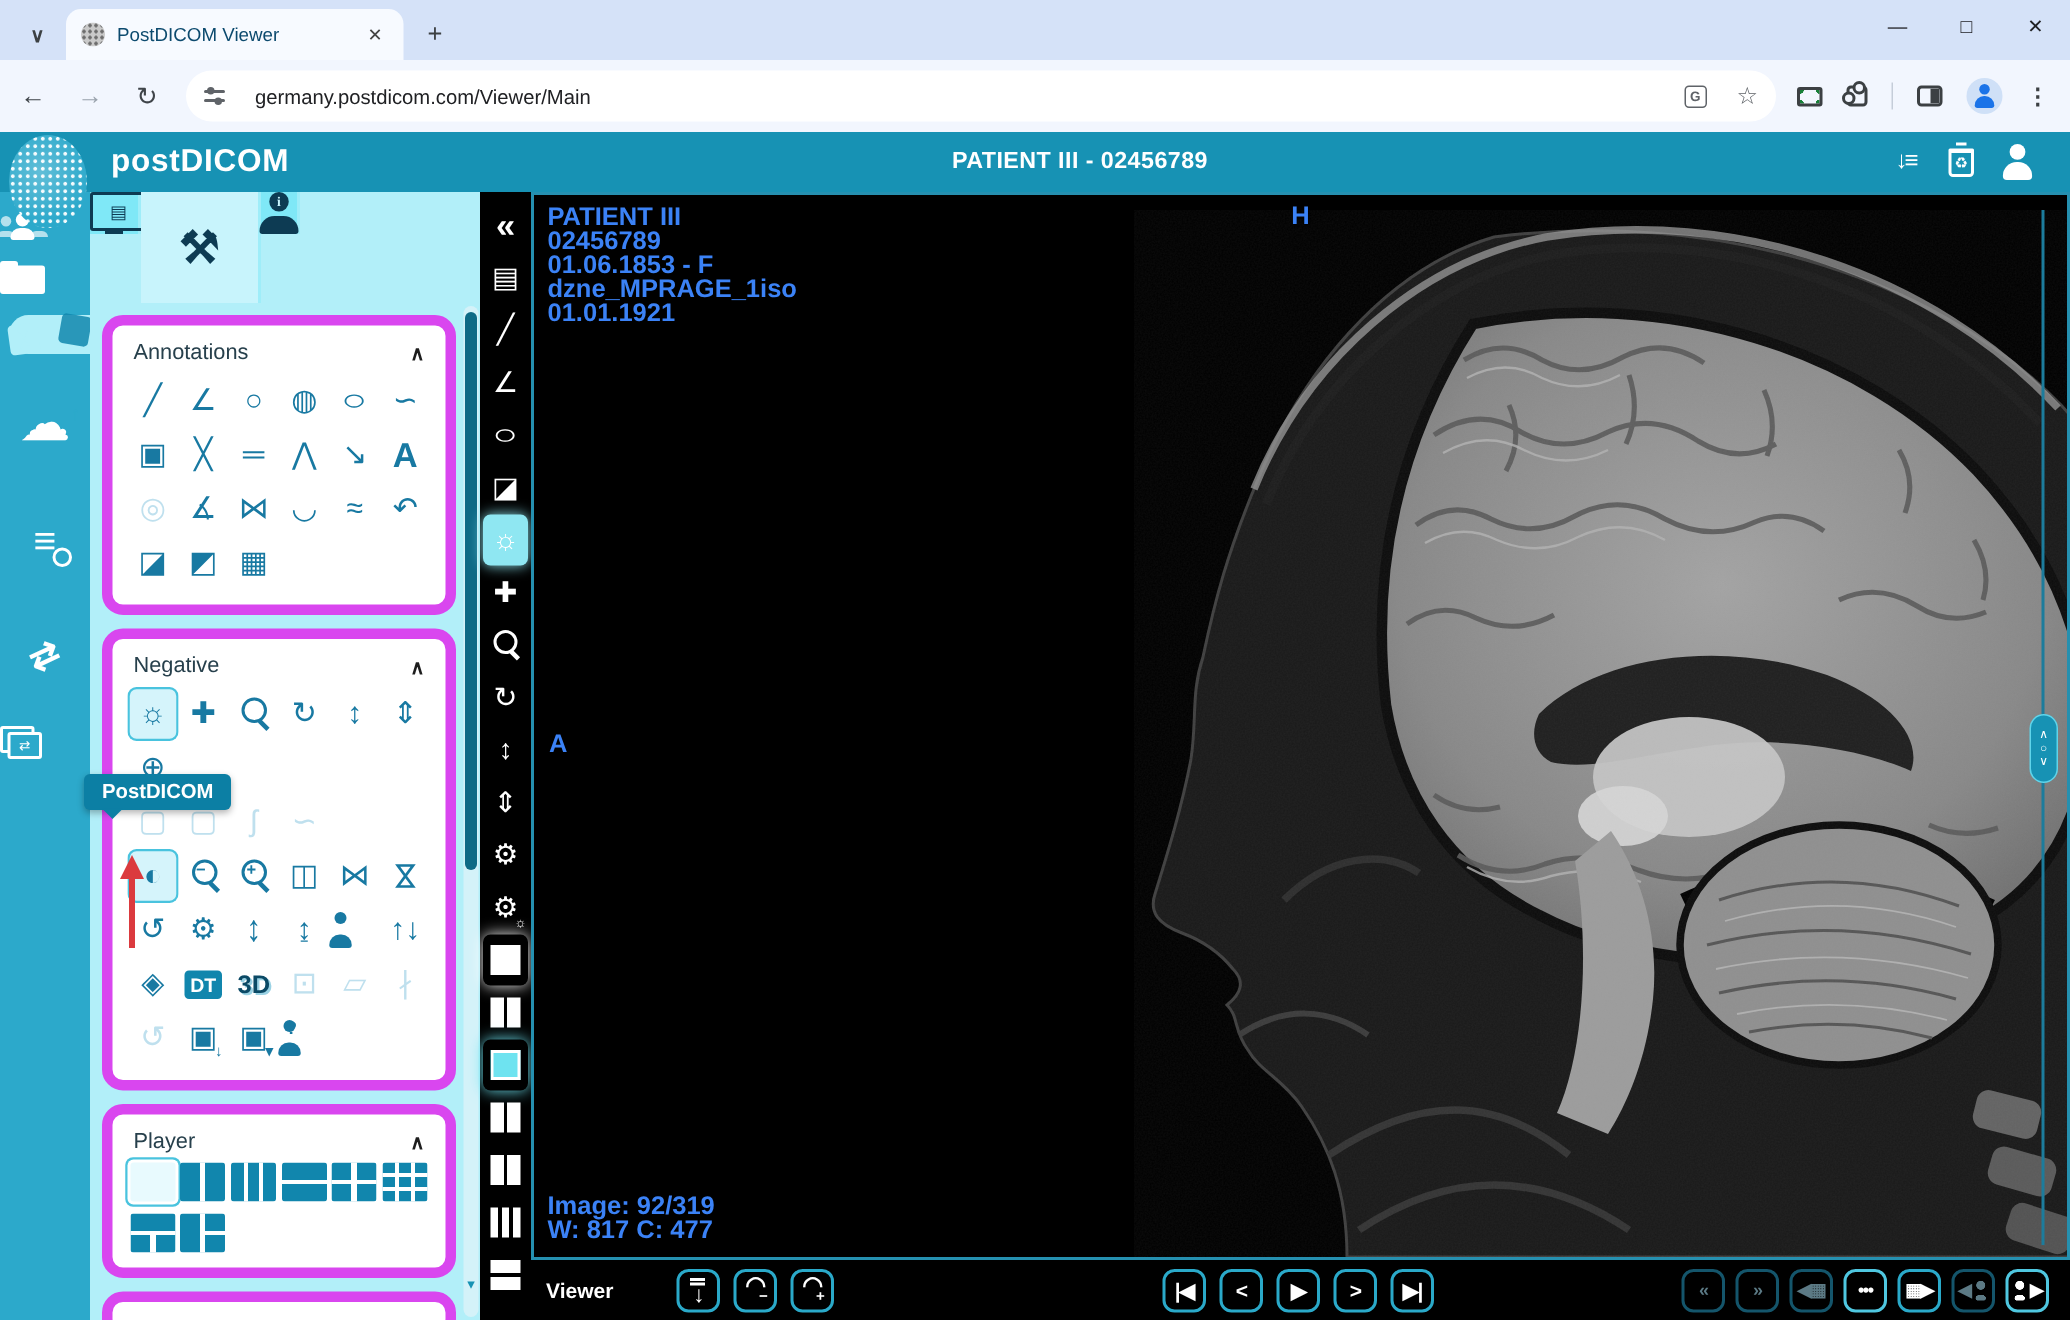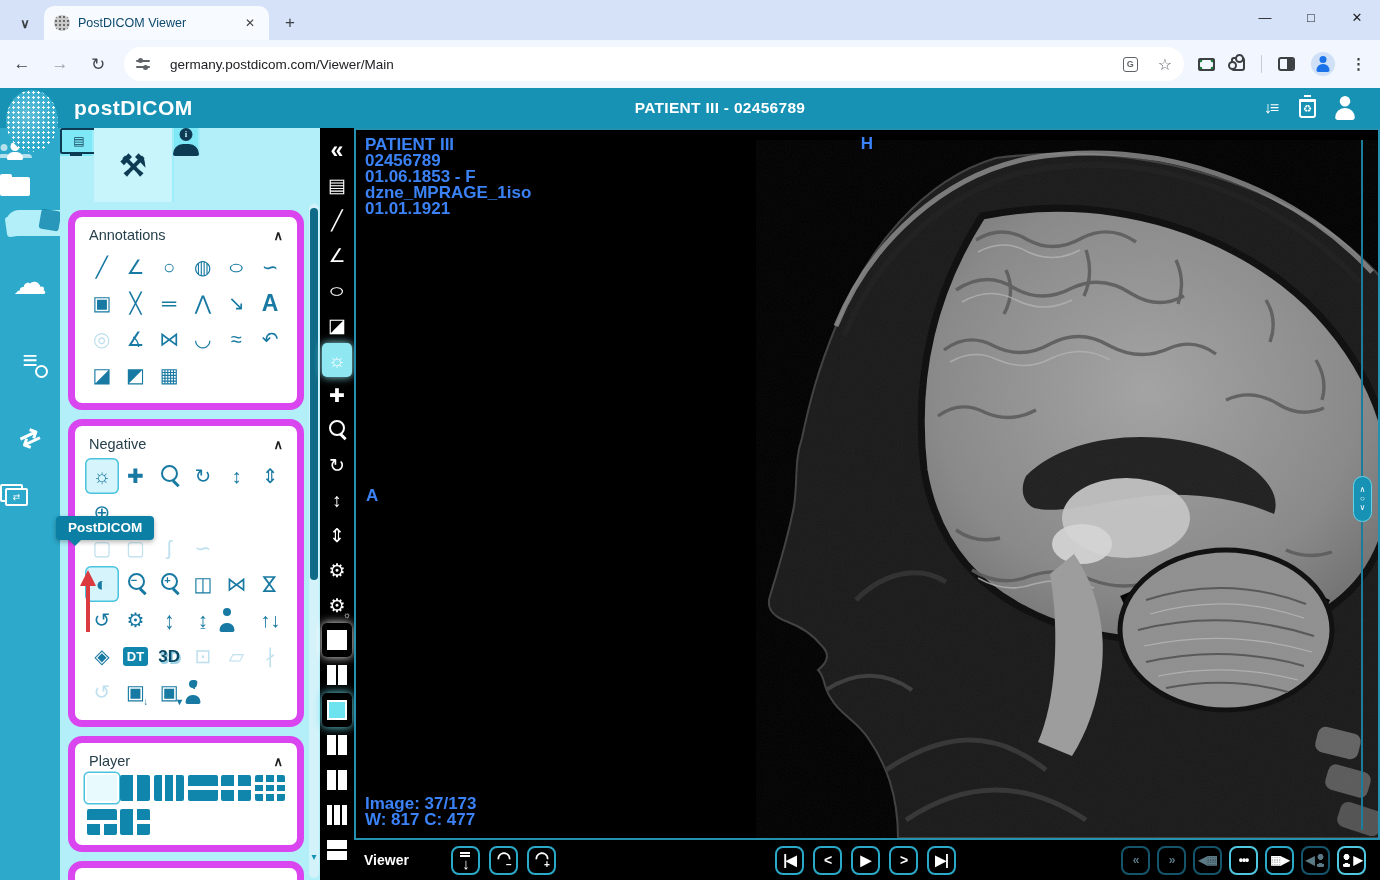--- a/index.html
+++ b/index.html
@@ -631,21 +631,21 @@
   <div class="ovl" id="pov">
     <div>PATIENT III</div>
     <div>02456789</div>
     <div>01.06.1853 - F</div>
     <div>dzne_MPRAGE_1iso</div>
     <div>01.01.1921</div>
   </div>
   <div class="ovl" id="markH">H</div>
   <div class="ovl" id="markA">A</div>
   <div class="ovl" id="imginfo">
-    <div>Image: 37/173</div>
+    <div>Image: 92/319</div>
     <div>W: 817 C: 477</div>
   </div>
   <div id="stackslider">
       <div class="track"></div>
     </div>
   <div id="sliderhandle">
     <span>∧</span>
     <span>○</span>
     <span>∨</span>
   </div>

